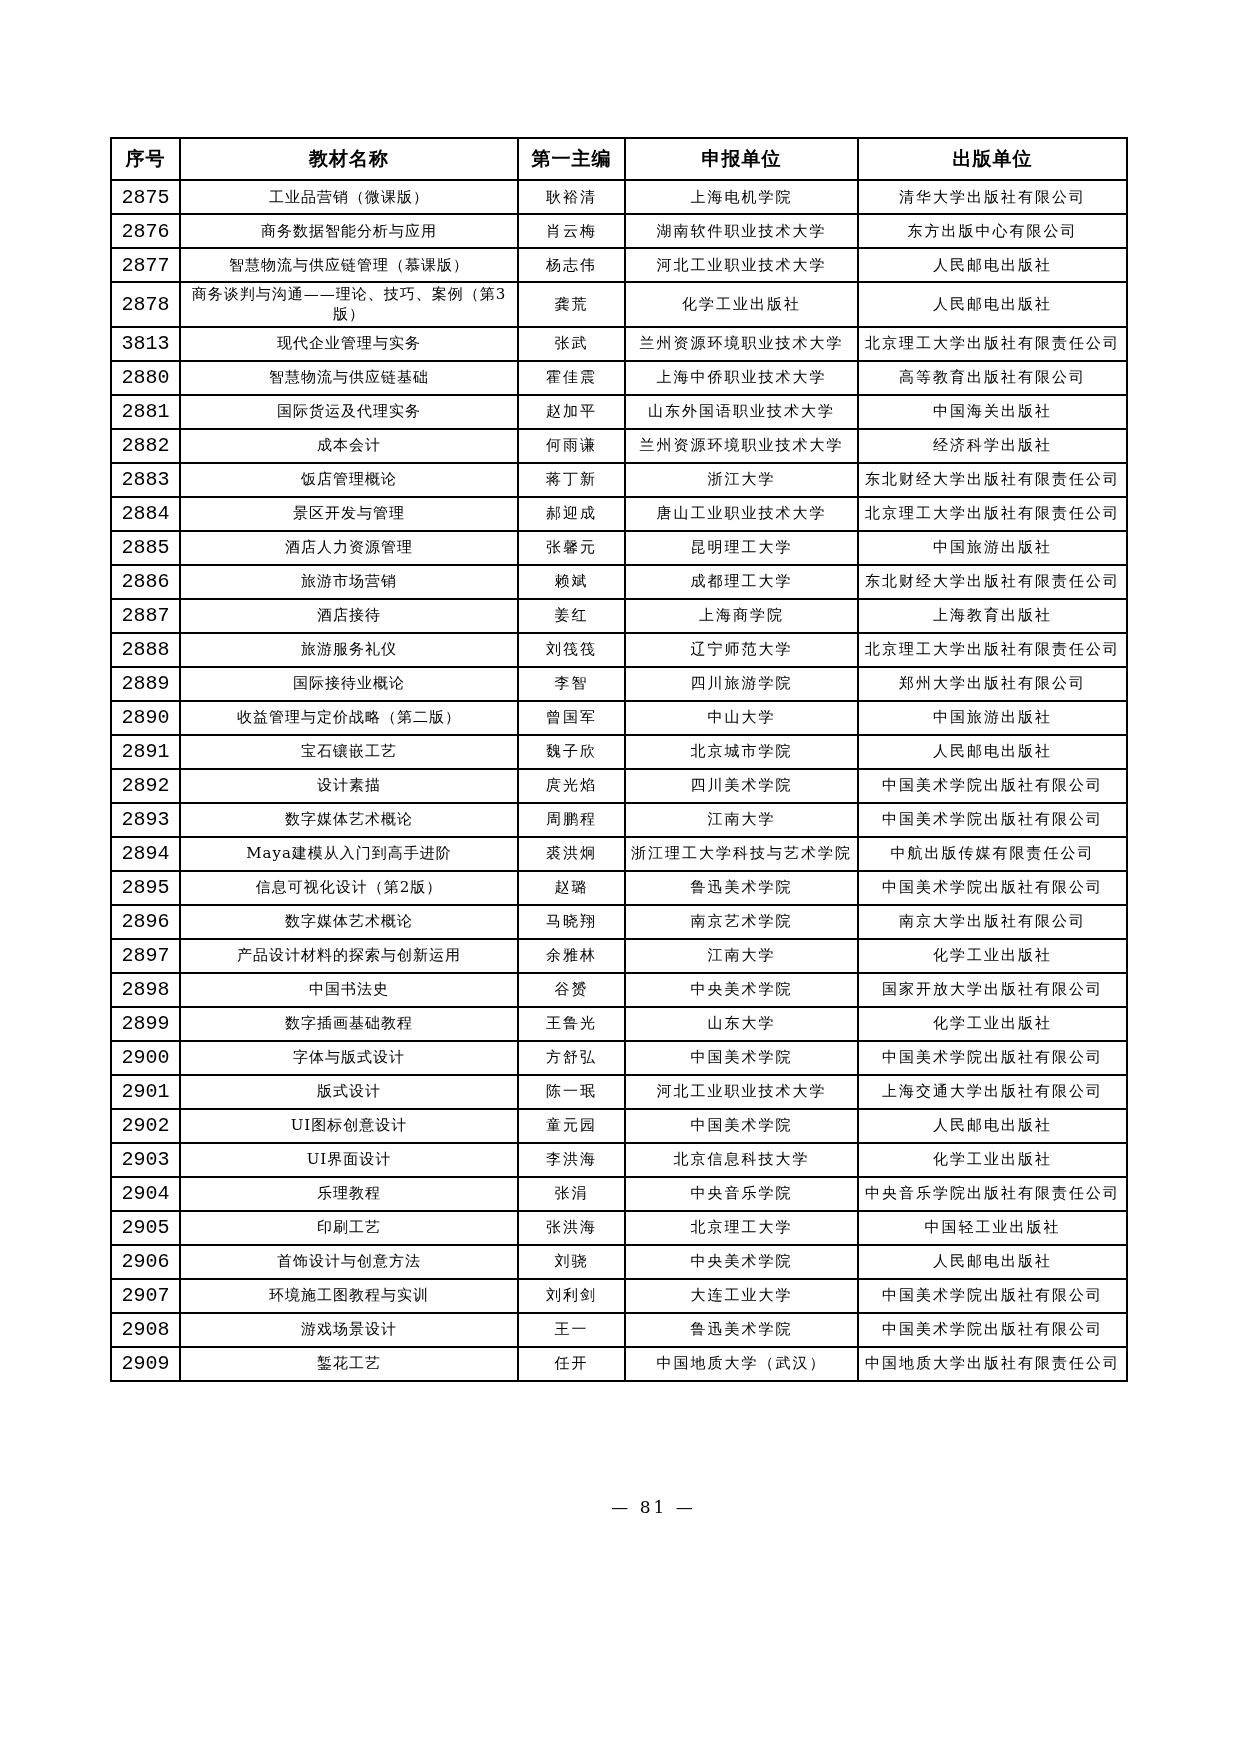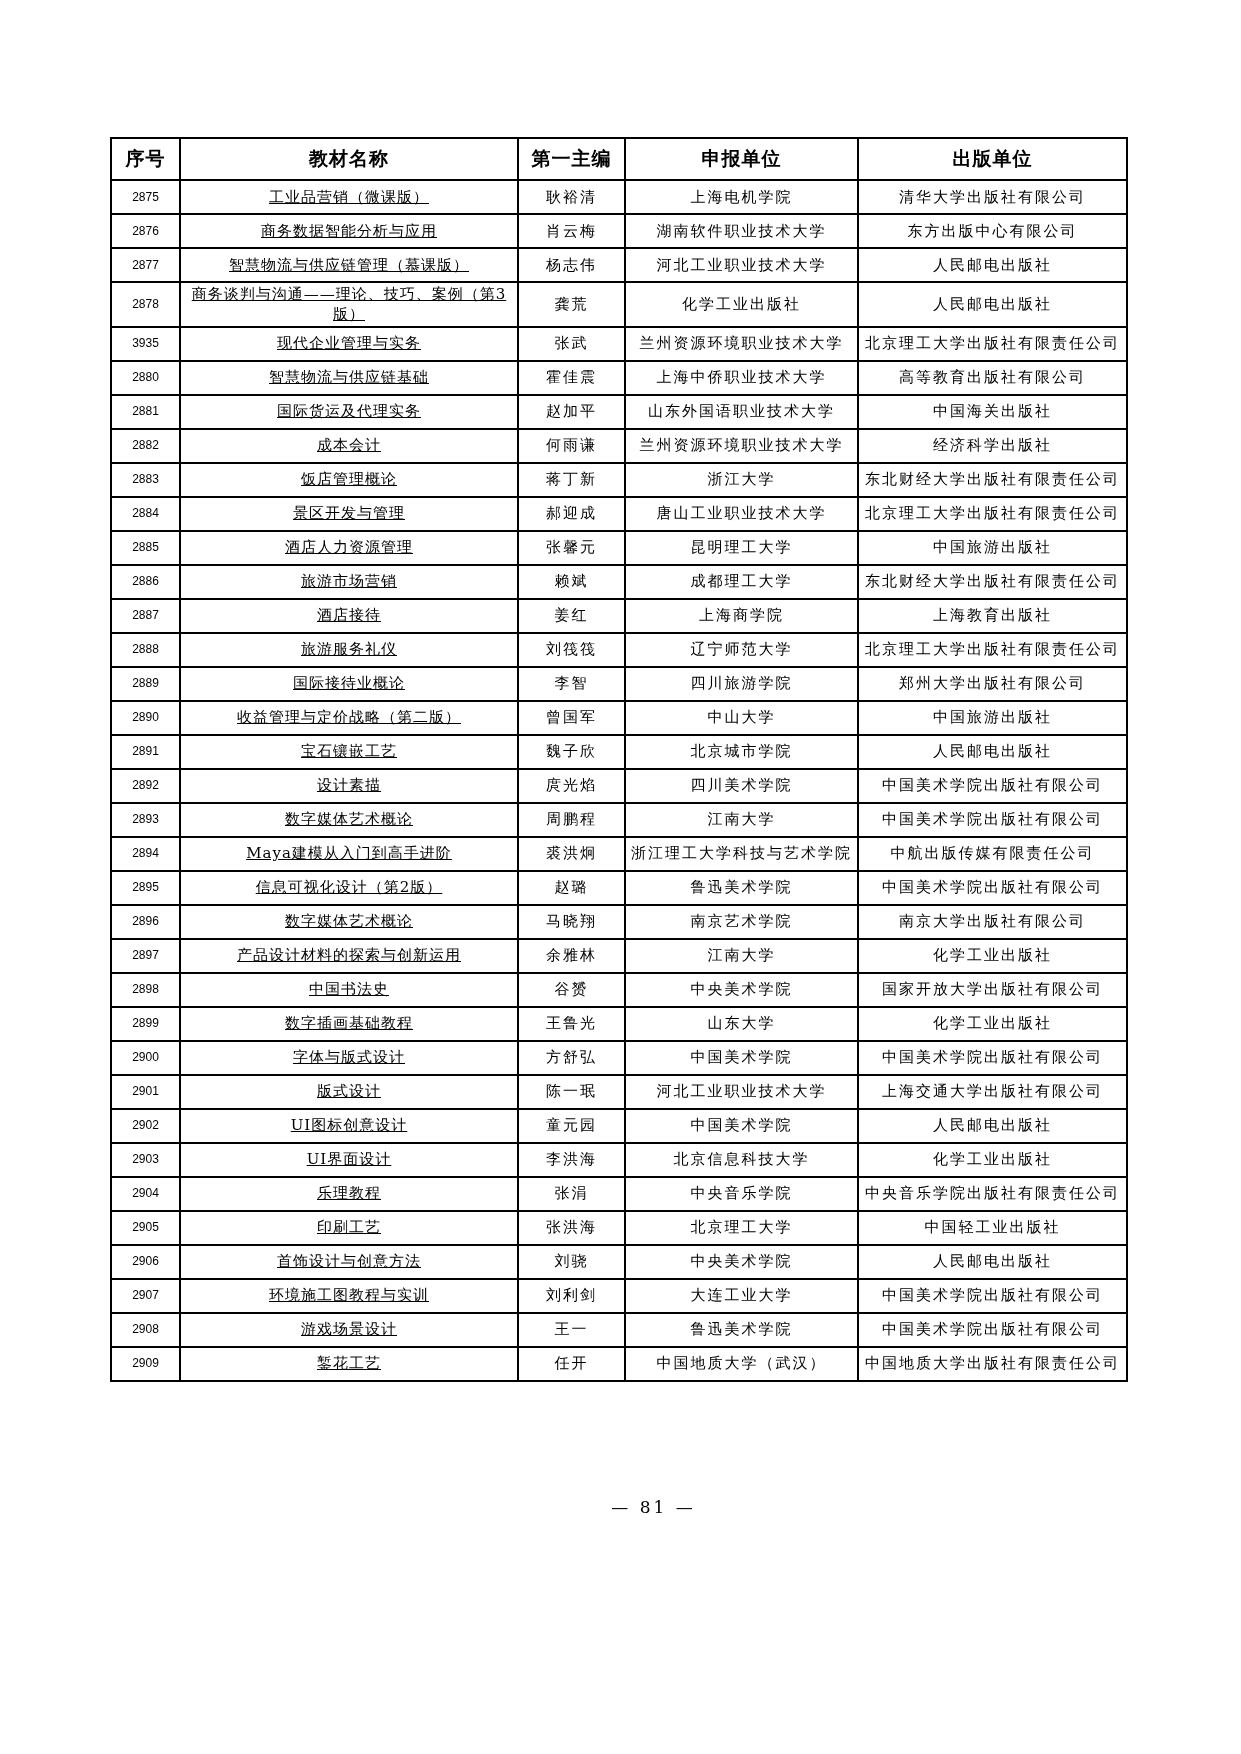--- a/index.html
+++ b/index.html
@@ -43,25 +43,25 @@
     letter-spacing: 1px;
     padding: 0 2px;
   }
   .doc-table td {
     height: 30px;
     font-size: 15px;
     line-height: 1.35;
     padding: 1px 4px;
   }
   td.serial-cell {
-    font-size: 12px;
+    font-size: 20px;
     letter-spacing: 0;
-    font-family: Liberation Sans, sans-serif;
-  }
-  td.title-cell    { letter-spacing: 1px; text-decoration: underline; }
+    font-family: Liberation Mono, monospace;
+  }
+  td.title-cell    { letter-spacing: 1px; }
   td.editor-cell   { letter-spacing: 2px; }
   td.applicant-cell{ letter-spacing: 2px; }
   td.publisher-cell{ letter-spacing: 2px; }
   .page-number {
     position: absolute;
     top: 1497px;
     left: 0;
     width: 100%;
     text-align: center;
     font-size: 17px;
@@ -115,21 +115,21 @@
           <td class="publisher-cell">人民邮电出版社</td>
         </tr>
         <tr>
           <td class="serial-cell">2878</td>
           <td class="title-cell">商务谈判与沟通——理论、技巧、案例（第3版）</td>
           <td class="editor-cell">龚荒</td>
           <td class="applicant-cell">化学工业出版社</td>
           <td class="publisher-cell">人民邮电出版社</td>
         </tr>
         <tr>
-          <td class="serial-cell">3935</td>
+          <td class="serial-cell">3813</td>
           <td class="title-cell">现代企业管理与实务</td>
           <td class="editor-cell">张武</td>
           <td class="applicant-cell">兰州资源环境职业技术大学</td>
           <td class="publisher-cell">北京理工大学出版社有限责任公司</td>
         </tr>
         <tr>
           <td class="serial-cell">2880</td>
           <td class="title-cell">智慧物流与供应链基础</td>
           <td class="editor-cell">霍佳震</td>
           <td class="applicant-cell">上海中侨职业技术大学</td>

